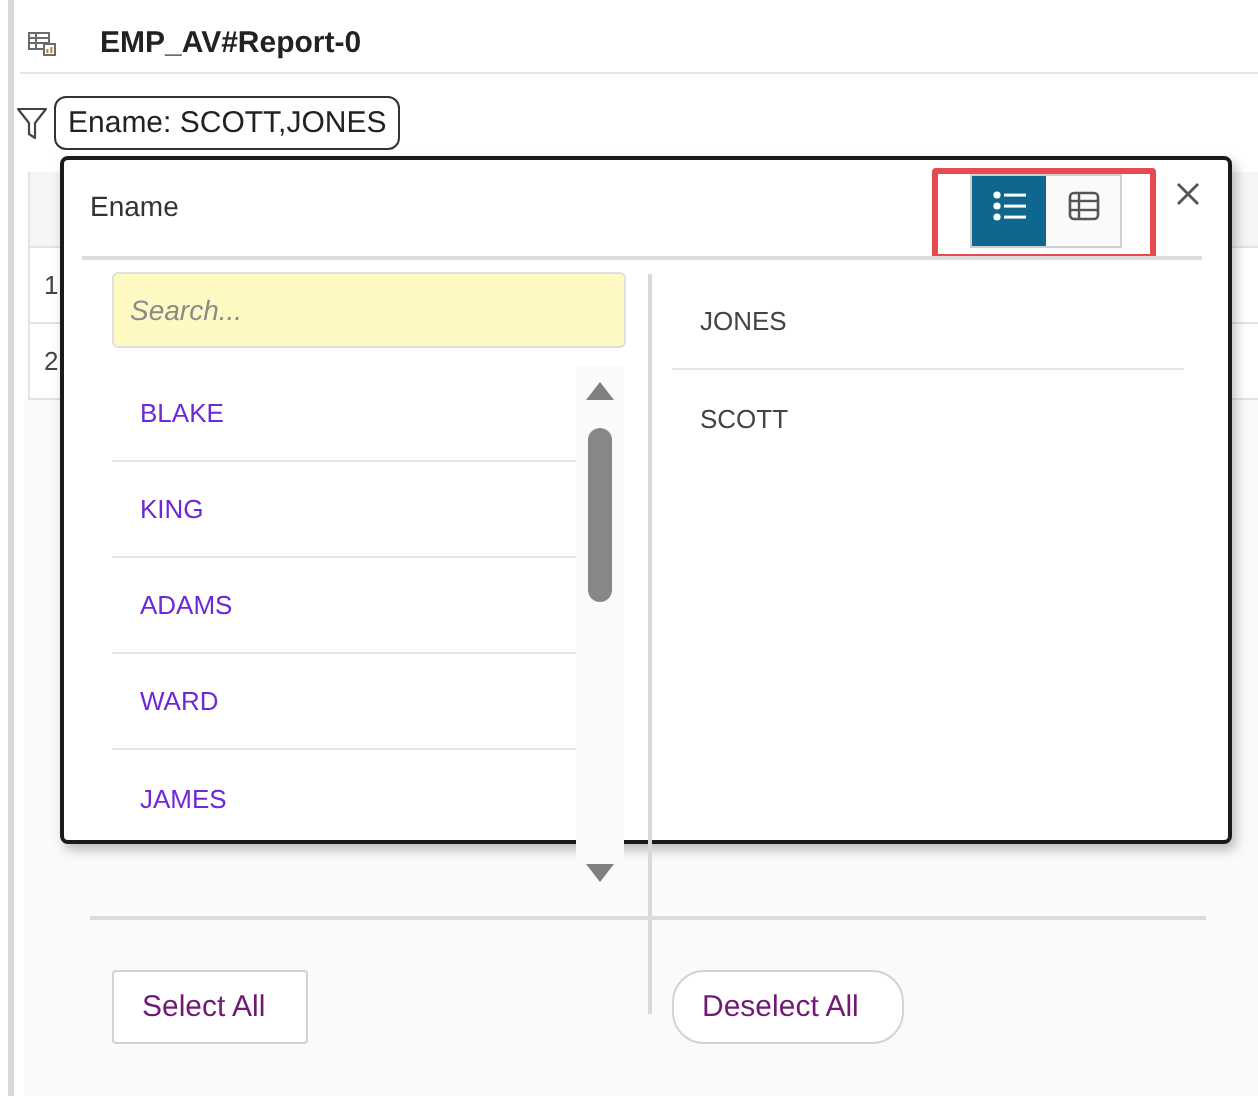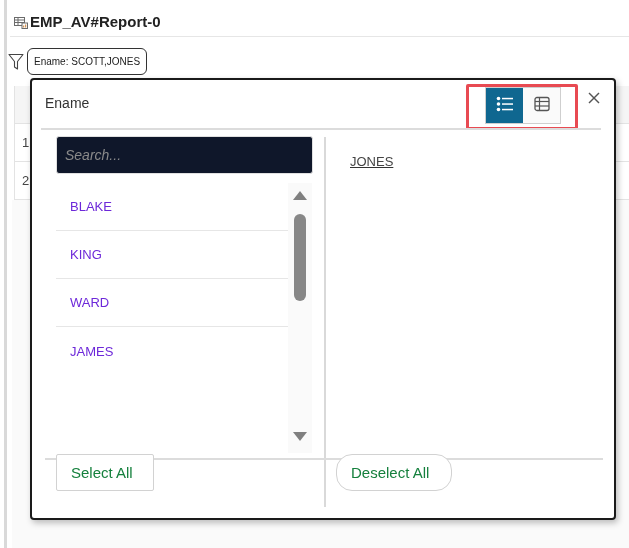--- a/index.html
+++ b/index.html
@@ -1,66 +1,66 @@
 <!DOCTYPE html>
 <html><head>
   <meta charset="utf-8">
   <style>
     * { box-sizing: border-box; margin: 0; padding: 0; }
     html, body { width: 629px; height: 548px; overflow: hidden; background: #ffffff; }
     body { font-family: "Liberation Sans", "DejaVu Sans", sans-serif; color: #333; position: relative; }
 
     .left-rule { position: absolute; left: 4px; top: 0; width: 3px; height: 548px; background: #d9d9d9; }
 
-    .report-header { position: absolute; left: 14px; top: 8px; height: 26px; display: flex; align-items: center; gap: 2px; }
+    .report-header { position: absolute; left: 14px; top: 8px; height: 26px; display: flex; align-items: center; gap: 22px; }
     .report-icon { width: 14px; height: 12px; display: inline-block; }
     .report-title { font-size: 15px; font-weight: bold; color: #222; }
     .header-rule { position: absolute; left: 10px; right: 0; top: 36px; height: 1px; background: #e6e6e6; }
 
     .filter-row { position: absolute; left: 8px; top: 48px; display: flex; align-items: center; gap: 3px; }
     .filter-icon { width: 16px; height: 18px; display: inline-block; }
-    .filter-chip { border: 1px solid #333; border-radius: 6px; padding: 4px 6px; font-size: 10px; color: #222; background: #fff; line-height: 17px; }
+    .filter-chip { border: 1px solid #333; border-radius: 6px; padding: 4px 6px; font-size: 15px; color: #222; background: #fff; line-height: 17px; }
 
     .bg-table { position: absolute; left: 14px; top: 86px; width: 615px; }
     .bg-row { height: 38px; border-bottom: 1px solid #e3e3e3; border-left: 1px solid #e3e3e3; display: flex; align-items: center; font-size: 13px; color: #444; padding-left: 7px; }
     .bg-row.head { background: #f5f5f5; }
     .bg-fill { position: absolute; left: 12px; top: 200px; width: 617px; height: 348px; background: #fafafa; }
 
-    .popup { position: absolute; left: 30px; top: 78px; width: 586px; height: 442px; background: #fff; border: 2px solid #1a1a1a; border-radius: 4px; box-shadow: 2px 3px 6px rgba(0,0,0,0.25); }
+    .popup { position: absolute; left: 30px; top: 78px; width: 586px; height: 344px; background: #fff; border: 2px solid #1a1a1a; border-radius: 4px; box-shadow: 2px 3px 6px rgba(0,0,0,0.25); }
     .popup-title { position: absolute; left: 13px; top: 15px; font-size: 14px; color: #333; }
     .popup-title-rule { position: absolute; left: 9px; width: 560px; top: 48px; height: 2px; background: #dcdcdc; }
 
     .view-toggle-highlight { position: absolute; left: 434px; top: 4px; width: 112px; height: 46px; border: 3px solid #e84a52; border-radius: 2px; }
     .view-toggle { position: absolute; left: 453px; top: 7px; display: flex; height: 37px; border: 1px solid #cfcfcf; }
     .toggle-btn { width: 37px; height: 35px; display: flex; align-items: center; justify-content: center; }
     .toggle-btn.active { background: #0f6790; }
     .toggle-btn.inactive { background: #fafafa; }
 
     .close-btn { position: absolute; left: 553px; top: 10px; width: 18px; height: 18px; display: flex; align-items: center; justify-content: center; }
 
     .col-divider { position: absolute; left: 292px; top: 57px; width: 2px; height: 370px; background: #d9d9d9; }
 
-    .search-input { position: absolute; left: 24px; top: 56px; width: 257px; height: 38px; border: 1px solid #e0e0e0; border-radius: 3px; background: #0f172a; padding: 0 8px; font-size: 14px; font-style: italic; color: #888; font-family: "Liberation Sans", "DejaVu Sans", sans-serif; }
+    .search-input { position: absolute; left: 24px; top: 56px; width: 257px; height: 38px; border: 1px solid #e0e0e0; border-radius: 3px; background: #fef9c3; padding: 0 8px; font-size: 14px; font-style: italic; color: #888; font-family: "Liberation Sans", "DejaVu Sans", sans-serif; }
     .search-input::placeholder { color: #8a8a8a; font-style: italic; }
 
     .avail-list { position: absolute; left: 24px; top: 103px; width: 232px; height: 275px; overflow: hidden; }
     .avail-item { height: 48px; display: flex; align-items: center; padding-left: 14px; font-size: 13px; color: #6d28d9; border-bottom: 1px solid #e6e6e6; }
     .avail-item:last-child { border-bottom: none; }
 
     .scrollbar { position: absolute; left: 256px; top: 103px; width: 24px; height: 270px; background: #fafafa; }
     .scroll-up { position: absolute; left: 5px; top: 8px; width: 0; height: 0; border-left: 7px solid transparent; border-right: 7px solid transparent; border-bottom: 9px solid #808080; }
     .scroll-thumb { position: absolute; left: 6px; top: 31px; width: 12px; height: 87px; background: #878787; border-radius: 6px; }
     .scroll-down { position: absolute; left: 5px; top: 249px; width: 0; height: 0; border-left: 7px solid transparent; border-right: 7px solid transparent; border-top: 9px solid #808080; }
 
-    .sel-list { position: absolute; left: 304px; top: 57px; width: 256px; text-decoration: underline; }
+    .sel-list { position: absolute; left: 304px; top: 57px; width: 256px; }
     .sel-item { height: 48px; display: flex; align-items: center; padding-left: 14px; font-size: 13px; color: #444; border-bottom: 1px solid #e6e6e6; }
     .sel-item:last-child { border-bottom: none; }
 
     .footer-rule { position: absolute; left: 13px; width: 558px; top: 378px; height: 2px; background: #dcdcdc; }
-    .footer-btn { position: absolute; top: 374px; height: 37px; padding: 0 14px; border: 1px solid #d2d2d2; border-radius: 2px; background: #fff; font-size: 15px; color: #15803d; font-family: "Liberation Sans", "DejaVu Sans", sans-serif; display: flex; align-items: center; }
+    .footer-btn { position: absolute; top: 405px; height: 37px; padding: 0 14px; border: 1px solid #d2d2d2; border-radius: 2px; background: #fff; font-size: 15px; color: #701a75; font-family: "Liberation Sans", "DejaVu Sans", sans-serif; display: flex; align-items: center; }
     .select-all { left: 24px; width: 98px; }
     .deselect-all { left: 304px; width: 116px; border-radius: 16px; }
   </style>
 </head>
 <body>
 
 <div class="left-rule"></div>
 
 <div class="report-header">
   <span class="report-icon">
@@ -132,33 +132,35 @@
     </span>
   </div>
 
   <div class="popup-title-rule"></div>
 
   <input class="search-input" type="text" placeholder="Search..." style="">
 
   <div class="avail-list">
     <div class="avail-item">BLAKE</div>
     <div class="avail-item">KING</div>
+    <div class="avail-item">ADAMS</div>
     <div class="avail-item">WARD</div>
     <div class="avail-item">JAMES</div>
   </div>
 
   <div class="scrollbar">
     <div class="scroll-up"></div>
     <div class="scroll-thumb"></div>
     <div class="scroll-down"></div>
   </div>
 
   <div class="col-divider"></div>
 
   <div class="sel-list">
     <div class="sel-item">JONES</div>
+    <div class="sel-item">SCOTT</div>
   </div>
 
   <div class="footer-rule"></div>
 
   <button class="footer-btn select-all">Select All</button>
   <button class="footer-btn deselect-all">Deselect All</button>
 </div>
 
 </body></html>

